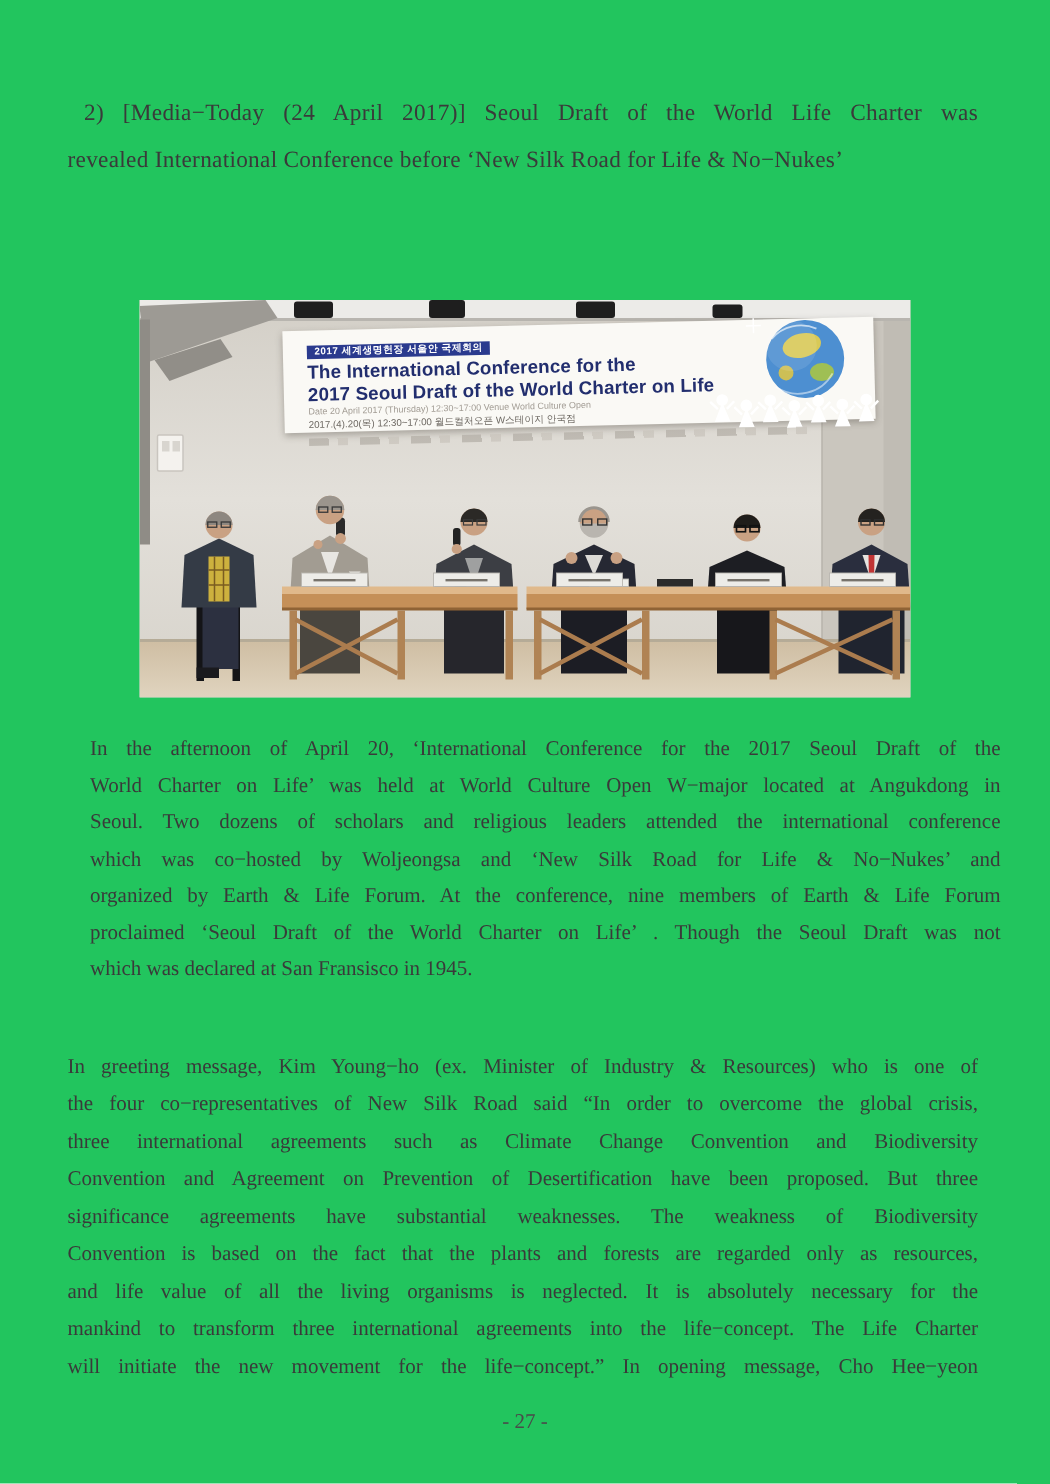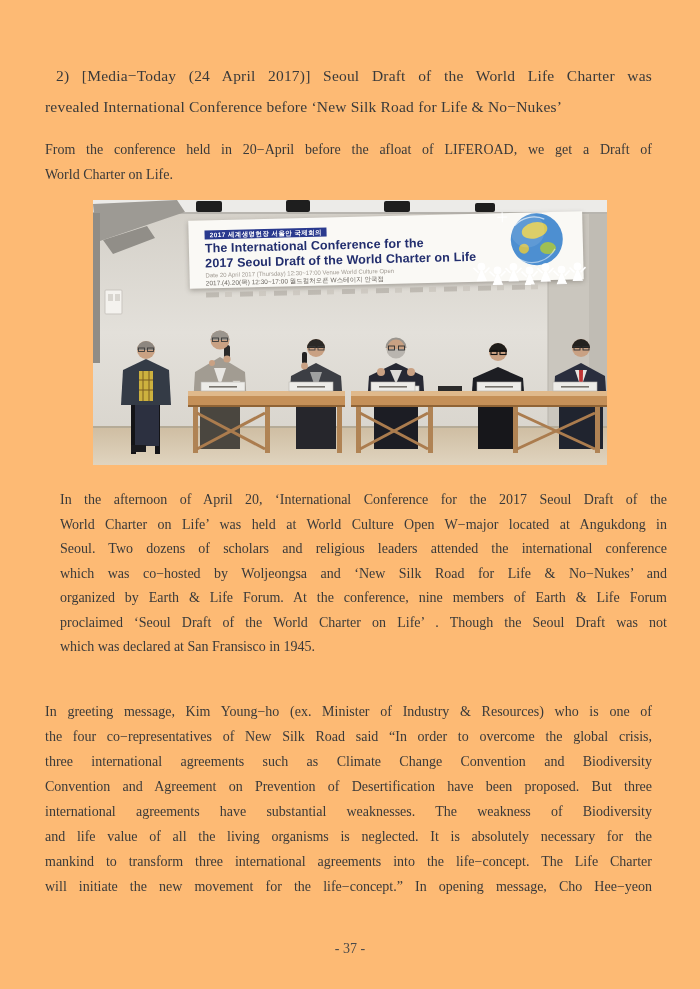--- a/index.html
+++ b/index.html
@@ -1,17 +1,17 @@
 <!DOCTYPE html>
 <html><head>
 <meta charset="utf-8">
 <style>
   html,body{margin:0;padding:0;background:#ffffff;}
   .sheet{
-    position:relative;width:700px;height:989px;background:#fdba74;overflow:hidden;
+    position:relative;width:700px;height:989px;background:#22c55e;overflow:hidden;
     font-family:"Liberation Serif", serif;color:#3a3a3a;
   }
   
   .textblock{position:absolute;left:45px;width:607px;}
   .tline{text-align:justify;text-align-last:justify;white-space:normal;}
   .tline.end{text-align-last:left;}
   .doc-heading{top:60px;font-size:15.5px;line-height:31px;letter-spacing:.2px;}
   .doc-heading .tline:first-child{text-indent:11px;}
   .para-1{top:137px;font-size:14px;line-height:25px;}
   .para-2{top:488px;font-size:14px;line-height:24.5px;margin-left:15px;}
@@ -42,24 +42,20 @@
 </head>
 <body>
 
 <div class="sheet">
 
   <div class="textblock doc-heading">
       <div class="tline">2) [Media−Today (24 April 2017)] Seoul Draft of the World Life Charter was</div>
       <div class="tline end">revealed International Conference before  ‘New Silk Road for Life &amp; No−Nukes’</div>
     </div>
 
-  <div class="textblock para-1">
-      <div class="tline">From the conference held in 20−April before the afloat of LIFEROAD, we get a Draft of</div>
-      <div class="tline end">World Charter on Life.</div>
-    </div>
 
   <div class="photo">
     <svg class="photo-bg" viewBox="0 0 514 265" preserveAspectRatio="none">
       <defs>
         <linearGradient id="wallG" x1="0" y1="0" x2="0" y2="1">
           <stop offset="0" stop-color="#d3cfc7"></stop>
             <stop offset="0.5" stop-color="#e3e0da"></stop>
             <stop offset="1" stop-color="#d6d2ca"></stop>
         </linearGradient>
         <linearGradient id="floorG" x1="0" y1="0" x2="0" y2="1">
@@ -296,21 +292,22 @@
       <div class="tline">organized by Earth &amp; Life Forum. At the conference, nine members of Earth &amp; Life Forum</div>
       <div class="tline">proclaimed  ‘Seoul Draft of the World Charter on Life’ . Though the Seoul Draft was not</div>
       <div class="tline end">which was declared at San Fransisco in 1945.</div>
     </div>
 
   <div class="textblock para-3">
       <div class="tline">In greeting message, Kim Young−ho (ex. Minister of Industry &amp; Resources) who is one of</div>
       <div class="tline">the four co−representatives of New Silk Road said  “In order to overcome the global crisis,</div>
       <div class="tline">three international agreements such as Climate Change Convention and Biodiversity</div>
       <div class="tline">Convention and Agreement on Prevention of Desertification have been proposed. But three</div>
-      <div class="tline">international agreements have substantial weaknesses. The weakness of Biodiversity</div>
+      <div class="tline">significance agreements have substantial weaknesses. The weakness of Biodiversity</div>
+      <div class="tline">Convention is based on the fact that the plants and forests are regarded only as resources,</div>
       <div class="tline">and life value of all the living organisms is neglected. It is absolutely necessary for the</div>
       <div class="tline">mankind to transform three international agreements into the life−concept. The Life Charter</div>
       <div class="tline">will initiate the new movement for the life−concept.”  In opening message, Cho Hee−yeon</div>
     </div>
 
-  <div class="page-number">- 37 -</div>
+  <div class="page-number">- 27 -</div>
 
 </div>
 
 </body></html>

